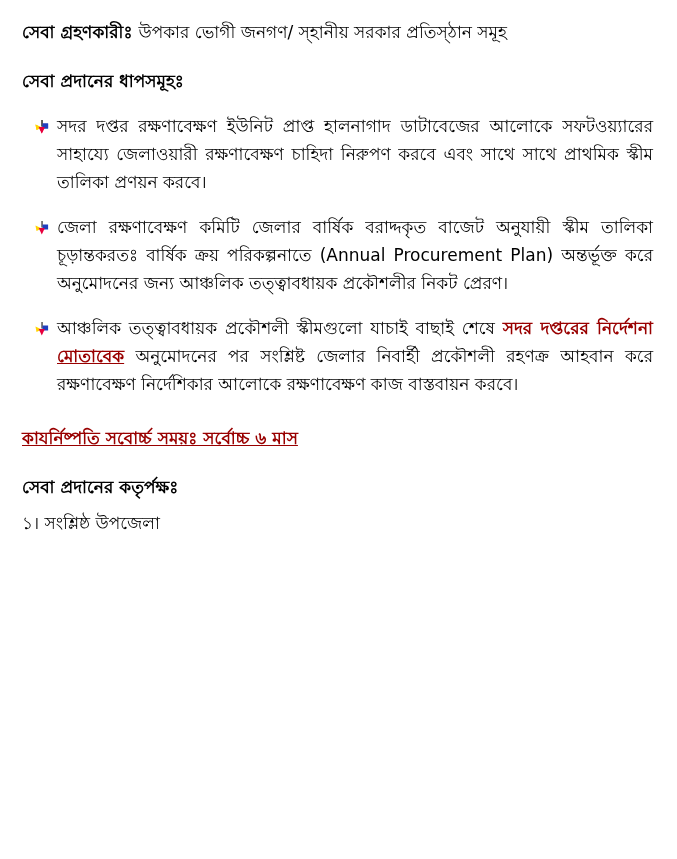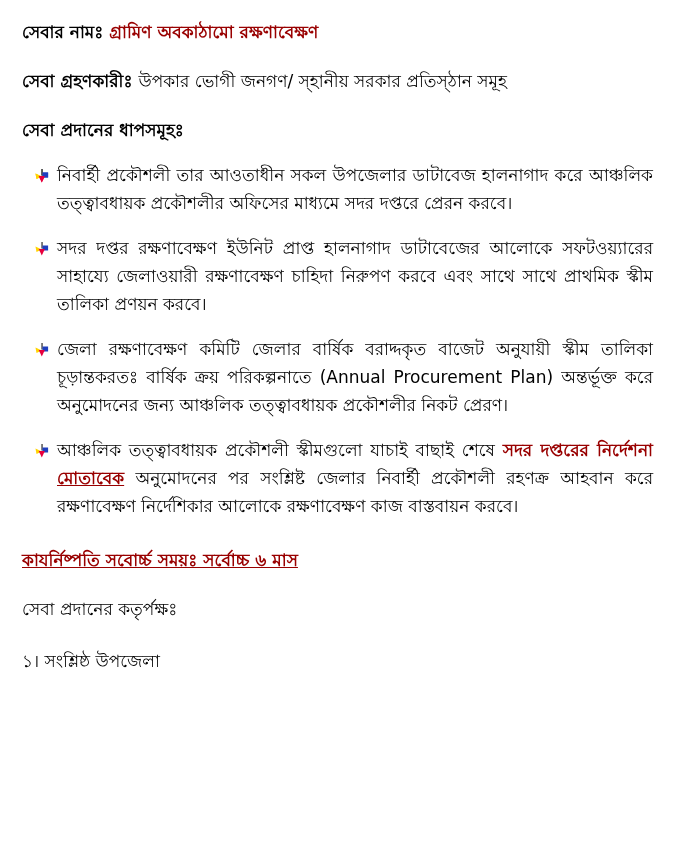--- a/index.html
+++ b/index.html
@@ -65,65 +65,53 @@
     font-weight: bold;
     text-decoration: underline;
   }
   .duration-heading {
     color: #990000;
     font-weight: bold;
     text-decoration: underline;
     margin: 26px 0 21px 0;
   }
   .authority-heading {
-    font-weight: normal;
-    margin: 0 0 24px 0;
+    font-weight: bold;
+    margin: 0 0 8px 0;
   }
   .authority-list div {
     margin: 0;
     line-height: 28px;
   }
 </style>
 </head>
 <body>
 
 <div class="page">
 
-  <p class="line">
-    <span class="label">সেবার নামঃ </span><span class="red-text">গ্রামিণ অবকাঠামো রক্ষণাবেক্ষণ</span>
-  </p>
 
   <p class="line">
     <span class="label">সেবা গ্রহণকারীঃ </span><span>উপকার ভোগী জনগণ/ স্হানীয় সরকার প্রতিস্ঠান সমূহ</span>
   </p>
 
   <p class="section-heading">
     <span class="underlined">সেবা প্রদানের ধাপসমূহঃ</span>
   </p>
 
   <ul class="steps">
 
     <li>
       <svg class="bullet-icon" viewBox="0 0 13 14" aria-hidden="true">
         <rect x="5.8" y="0" width="1.5" height="6.5" fill="#555555"></rect>
         <polygon points="0,4.5 6.3,7.5 1,10" fill="#ffd400"></polygon>
         <rect x="7" y="3.5" width="5.6" height="5" fill="#1f3fbf"></rect>
         <polygon points="3.2,7 9.4,7 6.3,13.5" fill="#e8003d"></polygon>
       </svg>
     </li>
 
-    <li>
-      <svg class="bullet-icon" viewBox="0 0 13 14" aria-hidden="true">
-        <rect x="5.8" y="0" width="1.5" height="6.5" fill="#555555"></rect>
-        <polygon points="0,4.5 6.3,7.5 1,10" fill="#ffd400"></polygon>
-        <rect x="7" y="3.5" width="5.6" height="5" fill="#1f3fbf"></rect>
-        <polygon points="3.2,7 9.4,7 6.3,13.5" fill="#e8003d"></polygon>
-      </svg>
-      <span class="step-text">নিবার্হী প্রকৌশলী তার আওতাধীন সকল উপজেলার ডাটাবেজ হালনাগাদ করে আঞ্চলিক তত্ত্বাবধায়ক প্রকৌশলীর অফিসের মাধ্যমে সদর দপ্তরে প্রেরন করবে।</span>
-    </li>
 
     <li>
       <svg class="bullet-icon" viewBox="0 0 13 14" aria-hidden="true">
         <rect x="5.8" y="0" width="1.5" height="6.5" fill="#555555"></rect>
         <polygon points="0,4.5 6.3,7.5 1,10" fill="#ffd400"></polygon>
         <rect x="7" y="3.5" width="5.6" height="5" fill="#1f3fbf"></rect>
         <polygon points="3.2,7 9.4,7 6.3,13.5" fill="#e8003d"></polygon>
       </svg>
       <span class="step-text">সদর দপ্তর রক্ষণাবেক্ষণ ইউনিট প্রাপ্ত হালনাগাদ ডাটাবেজের আলোকে সফটওয়্যারের সাহায্যে জেলাওয়ারী রক্ষণাবেক্ষণ চাহিদা নিরুপণ করবে এবং সাথে সাথে প্রাথমিক স্কীম তালিকা প্রণয়ন করবে।</span>
     </li>

